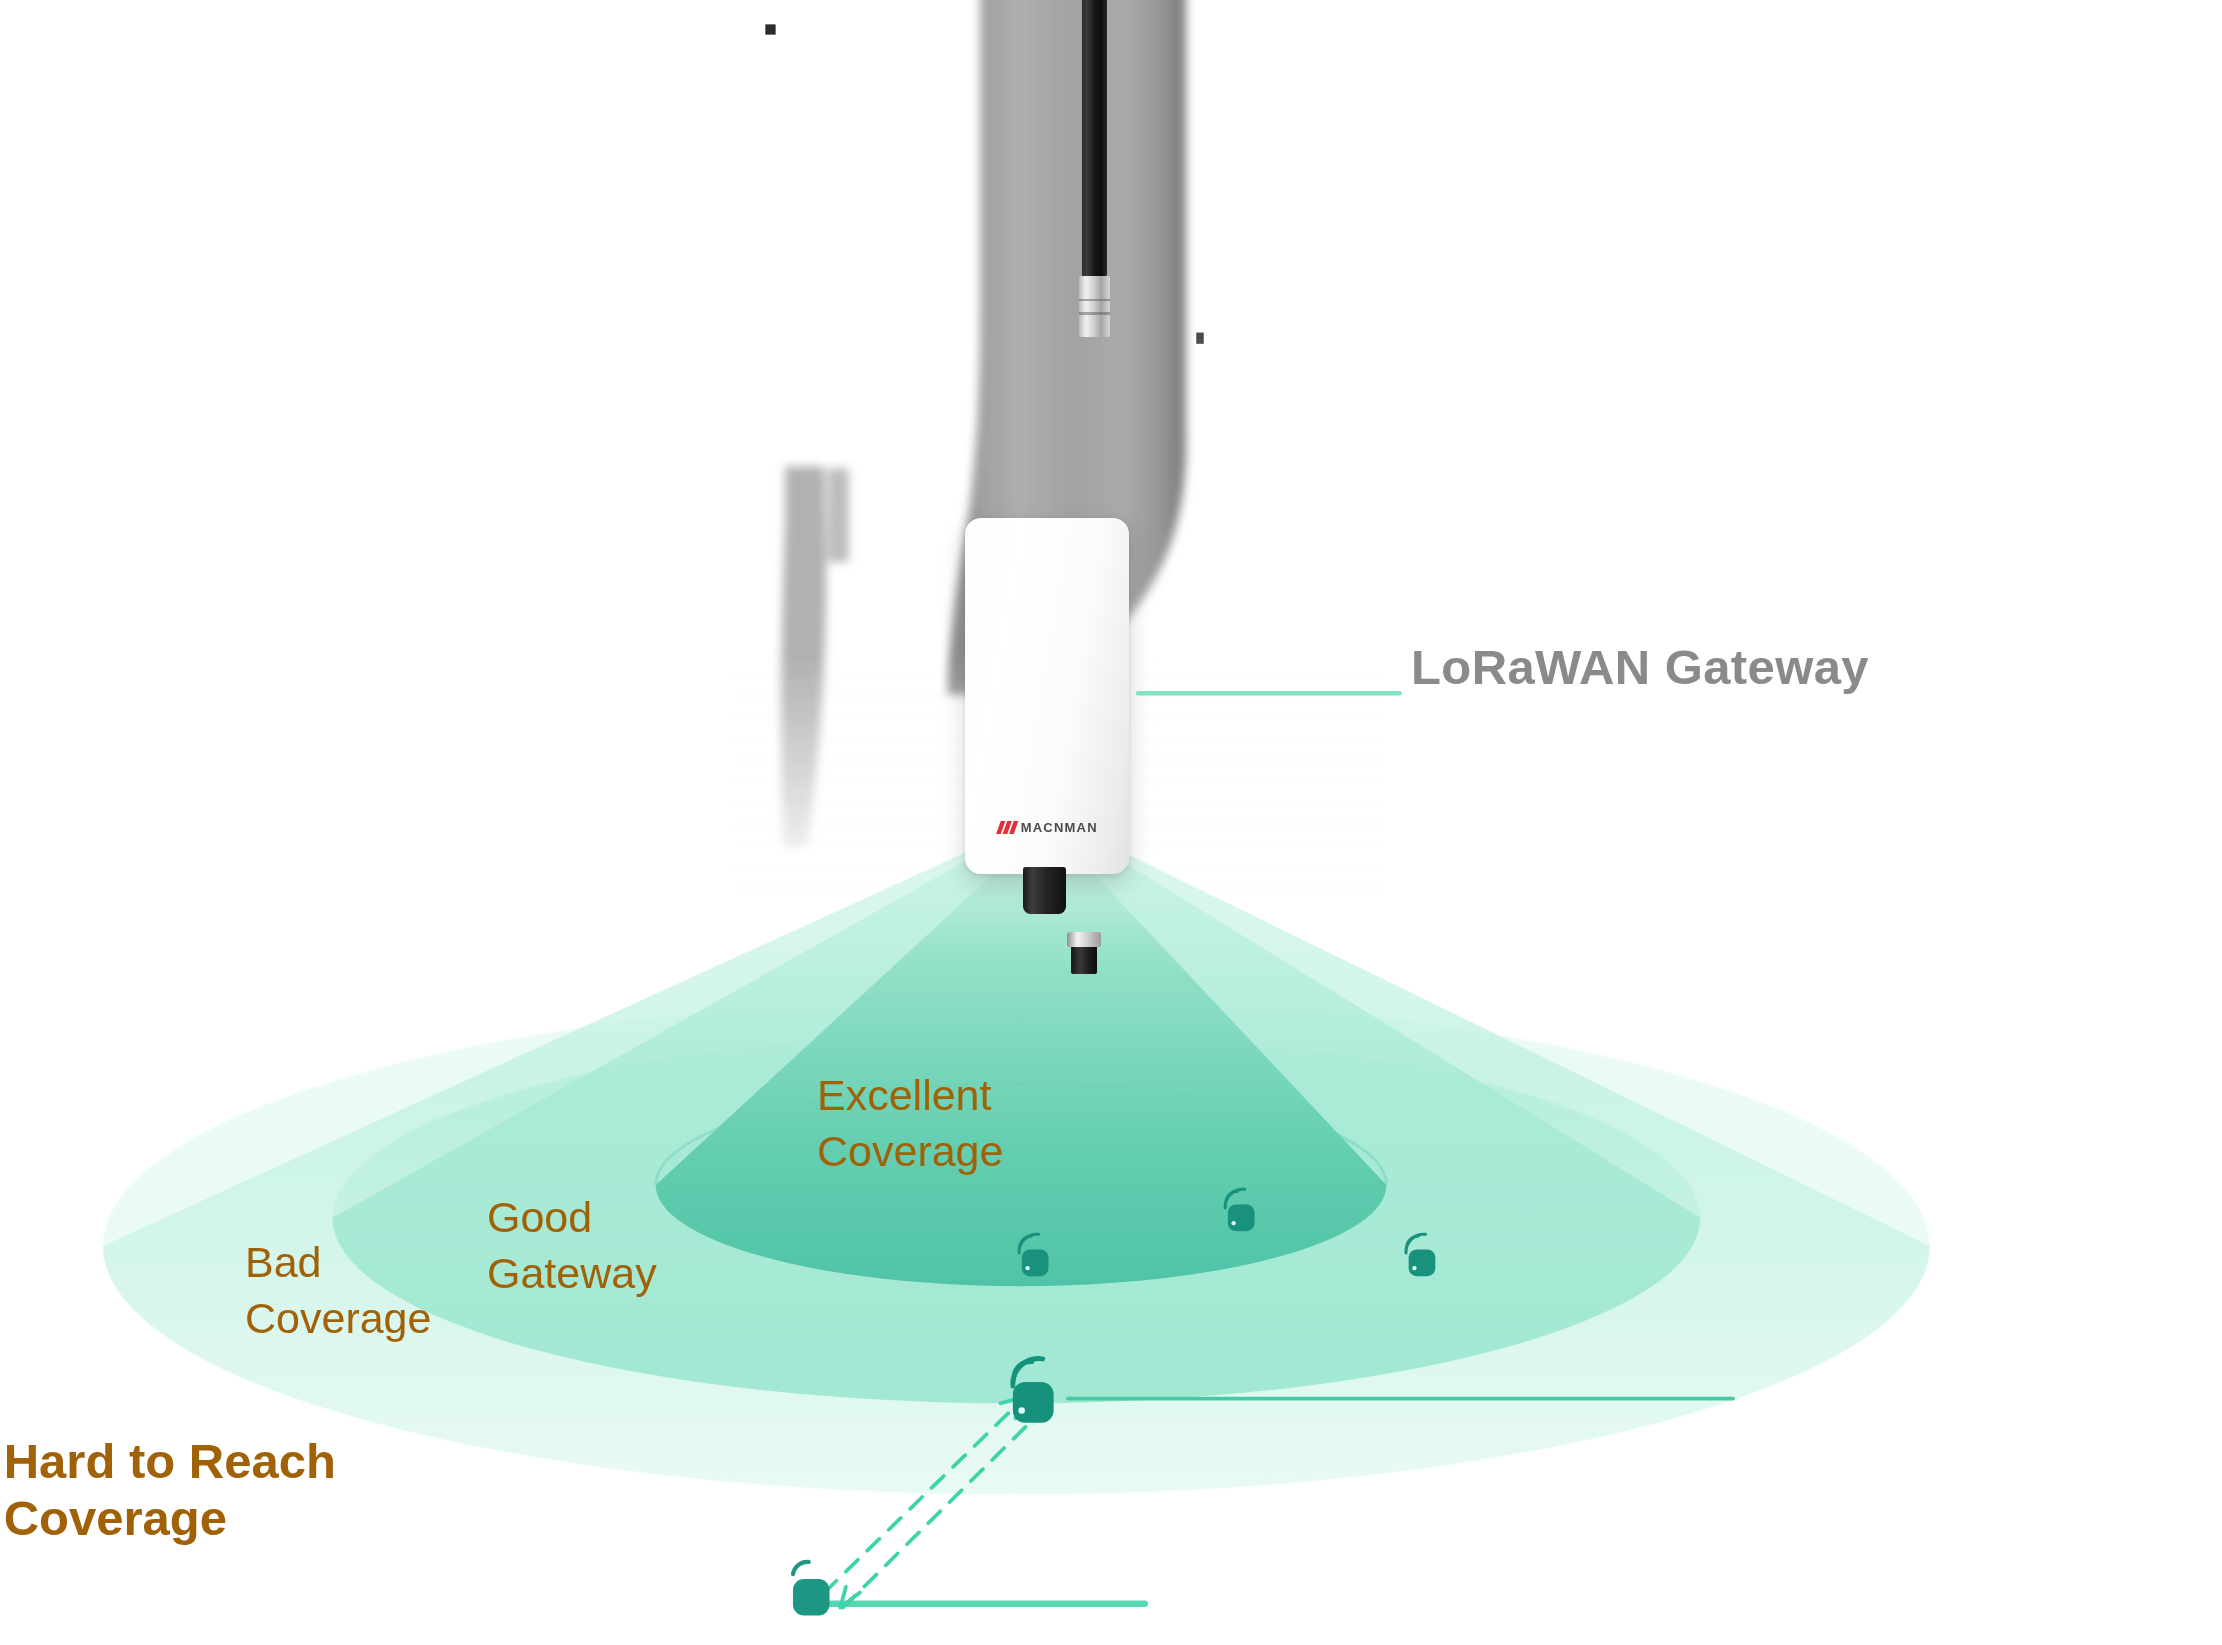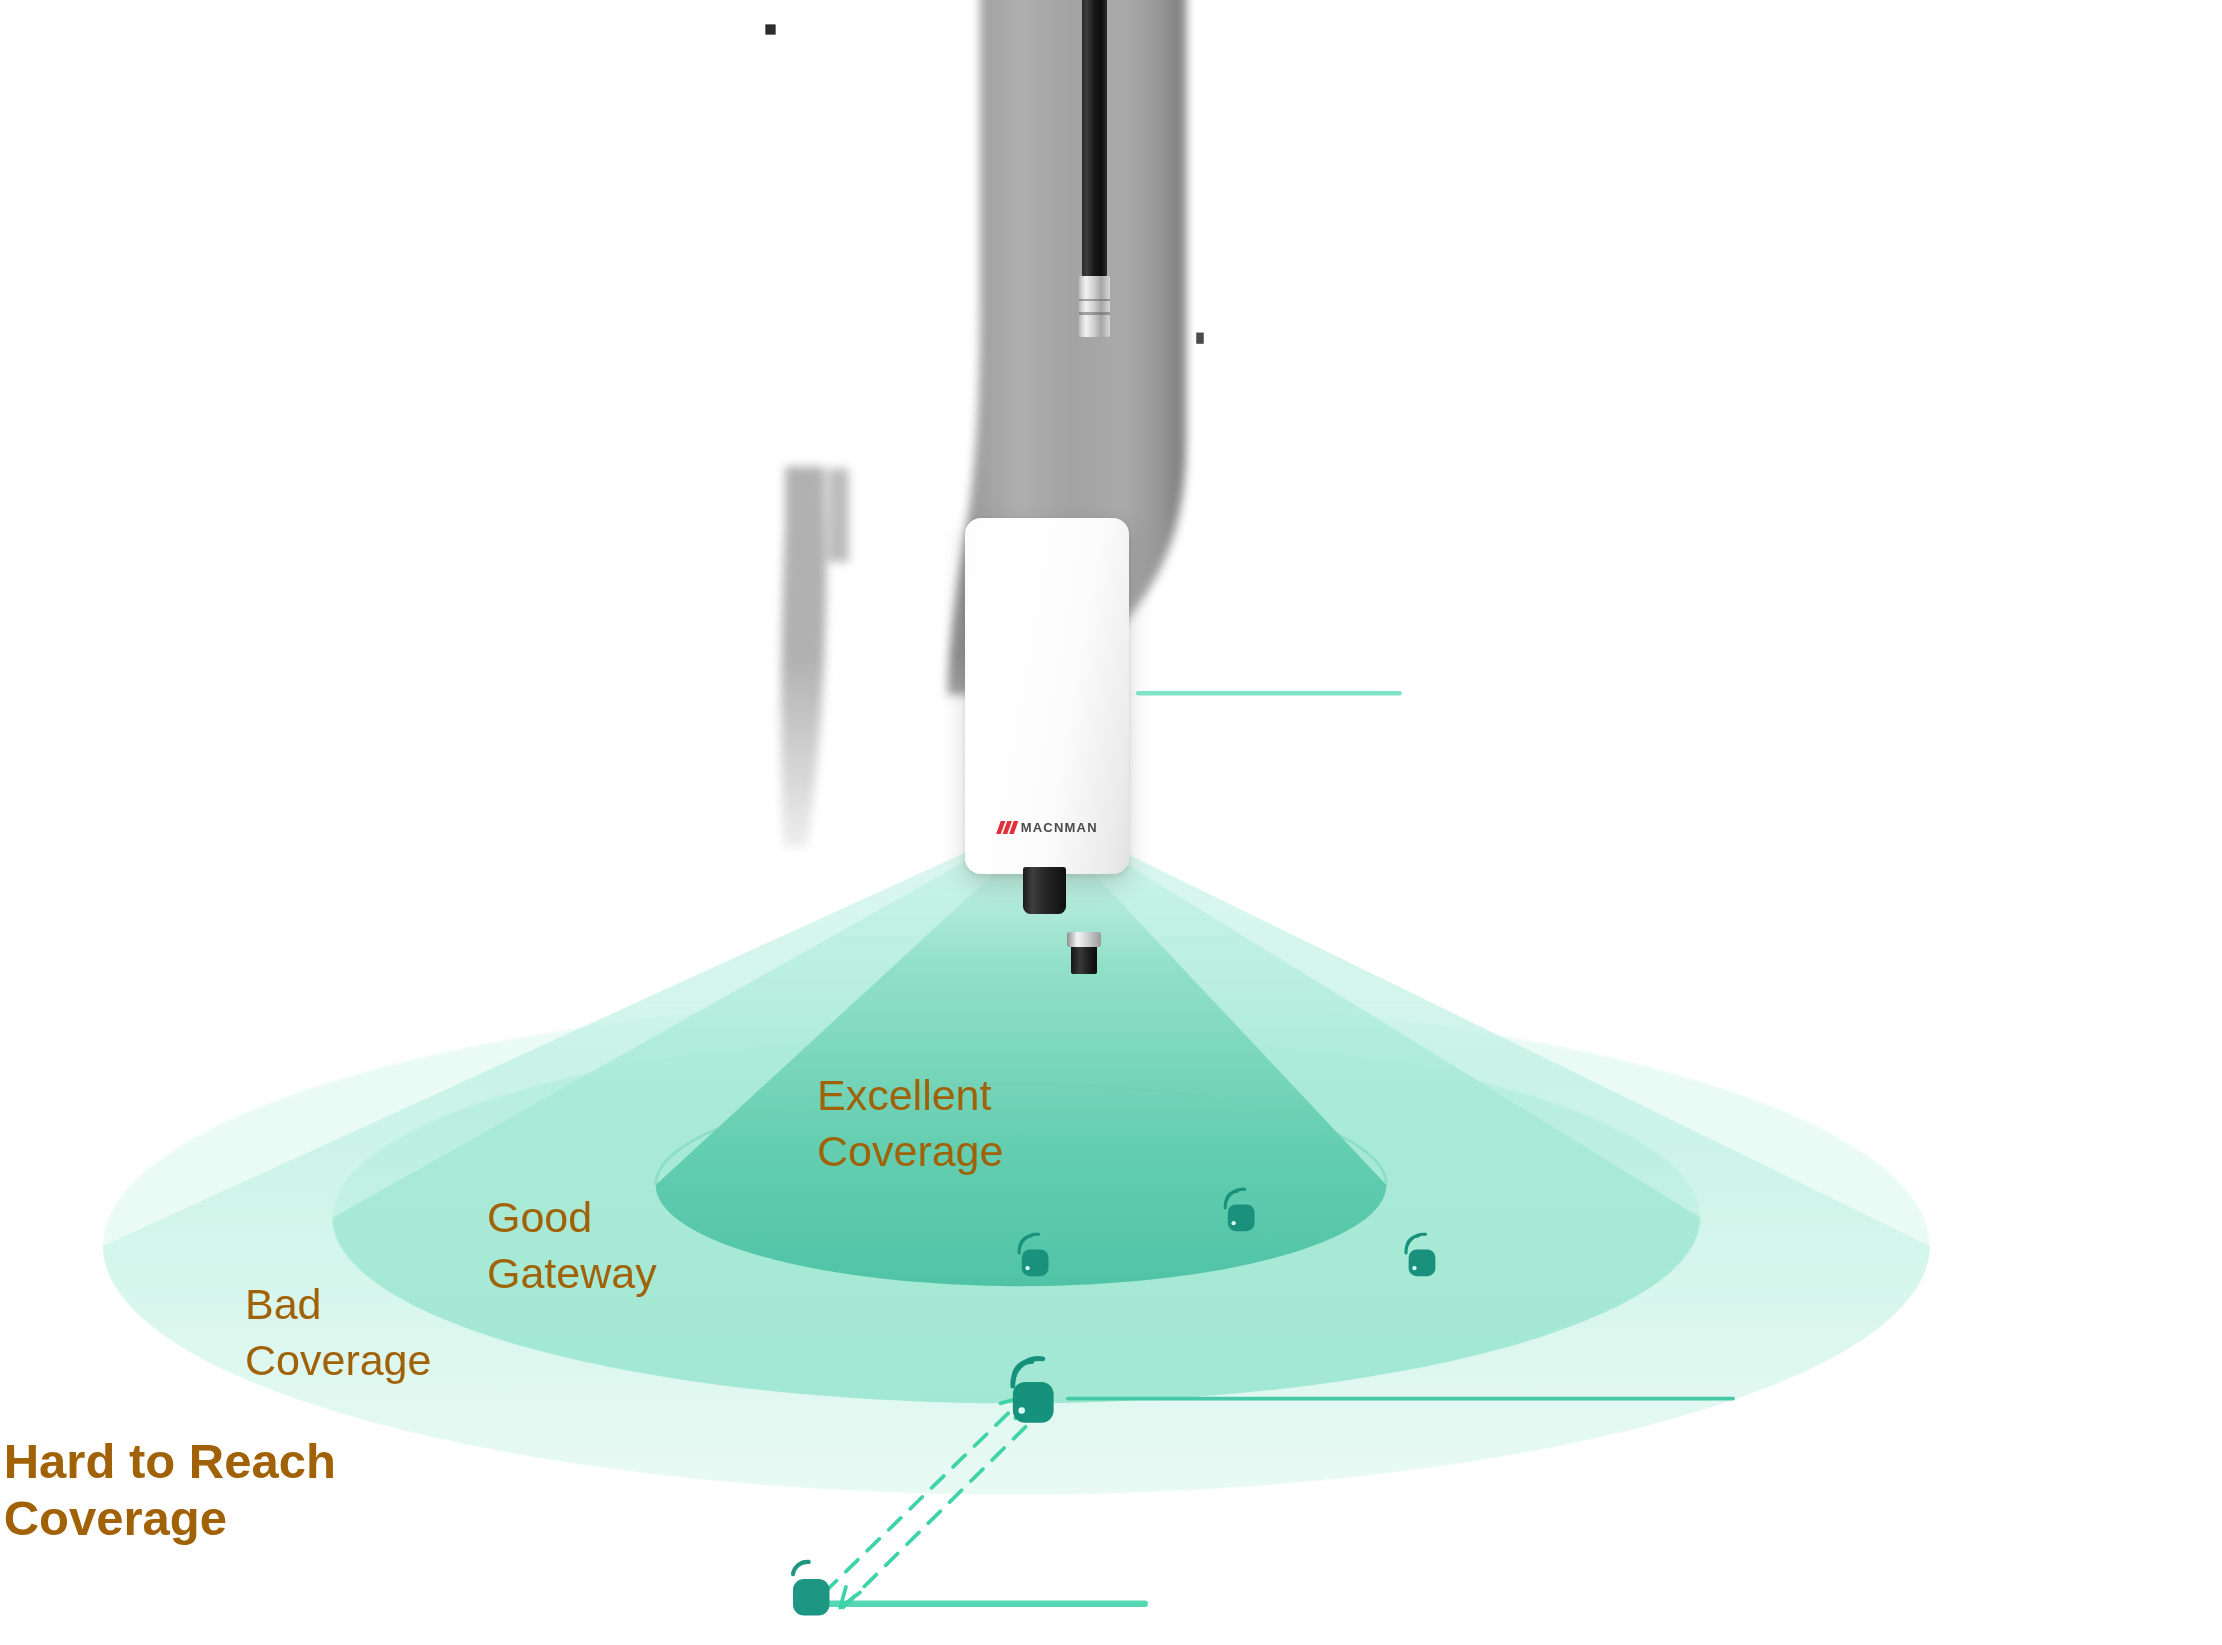--- a/index.html
+++ b/index.html
@@ -34,21 +34,21 @@
     font-weight:400;
     line-height:1.30;
     text-align:left;
   }
   #lbl-gateway   { left:1411px; top:667px; transform:translateY(-50%); }
   #lbl-relay     { left:1745px; top:1399px; transform:translateY(-50%); }
   #lbl-outnode   { left:1160px; top:1595px; transform:translateY(-50%); }
   #lbl-hardreach { left:3.7px;    top:1433px; }
   #lbl-excellent { left:817px;  top:1068px; }
   #lbl-good      { left:487px;  top:1190px; }
-  #lbl-bad       { left:245px;  top:1235px;margin-top:42px; }
+  #lbl-bad       { left:245px;  top:1235px; }
 
   
   #gateway {
     position:absolute; left:965px; top:518px;
     width:164px; height:356px;
     border-radius:16px;
     background:linear-gradient(100deg,#fdfdfd 0%,#ffffff 26%,#fbfbfb 62%,#ececed 88%,#e2e2e3 100%);
     box-shadow:0 9.4px 24px rgba(60,60,60,.20), 0 1.9px 5.6px rgba(60,60,60,.12);
   }
   #gateway-brand {
@@ -255,20 +255,21 @@
       <path d="M-14,-20 A12,12 0 0 1 -1,-30" fill="none" stroke="#16917b" stroke-width="3.6" stroke-linecap="round"></path>
       <path d="M-15,-12 A19,19 0 0 1 7,-32" fill="none" stroke="#16917b" stroke-width="3.6" stroke-linecap="round"></path>
     </g>
 
     <g transform="translate(866,1705) scale(1.30)">
       <rect x="-15" y="-15" width="30" height="30" rx="9" ry="9" fill="#1d9683"></rect>
       <path d="M-15,-19 A12,12 0 0 1 -2,-29" fill="none" stroke="#1d9683" stroke-width="3.4" stroke-linecap="round"></path>
     </g>
   </svg>
 
+  <div class="lbl lbl-callout" id="lbl-gateway">LoRaWAN Gateway</div>
 
 
 
   <div class="lbl lbl-dark" id="lbl-hardreach">Hard to Reach
 Coverage</div>
 
   <div class="lbl lbl-cov" id="lbl-excellent">Excellent
 Coverage</div>
 
   <div class="lbl lbl-cov" id="lbl-good">Good

